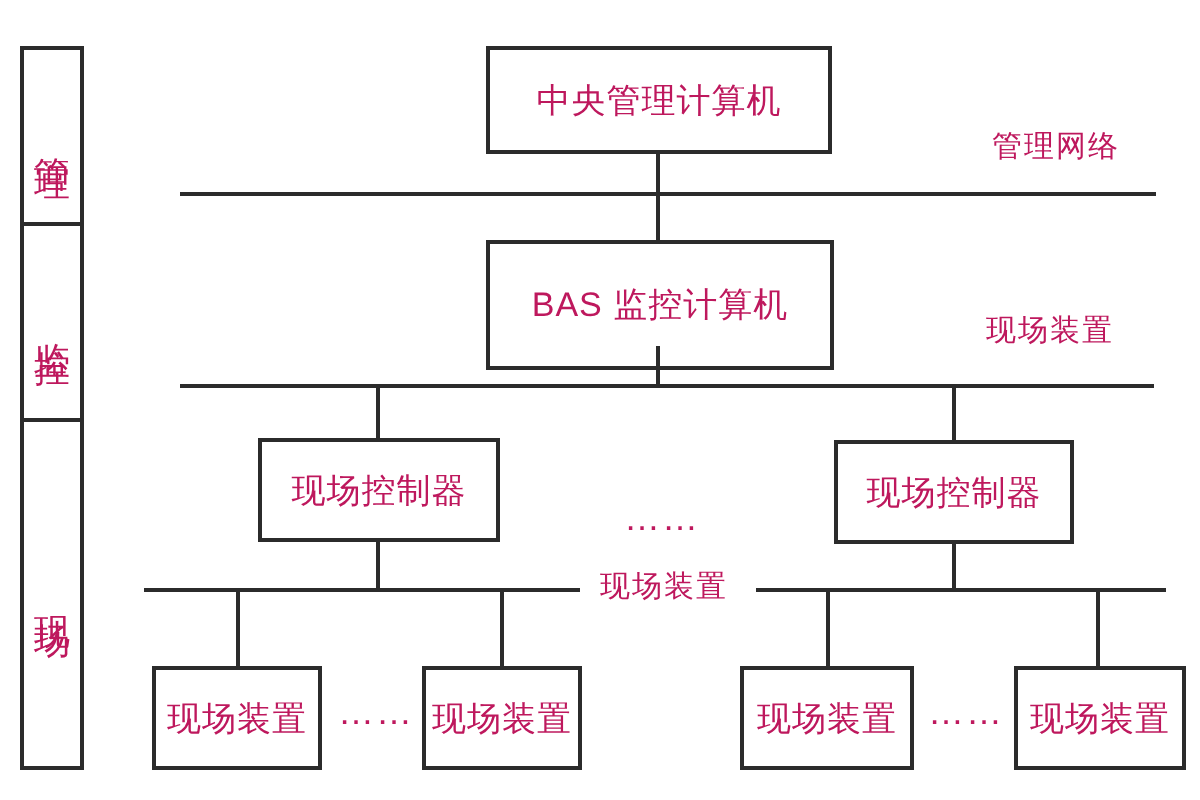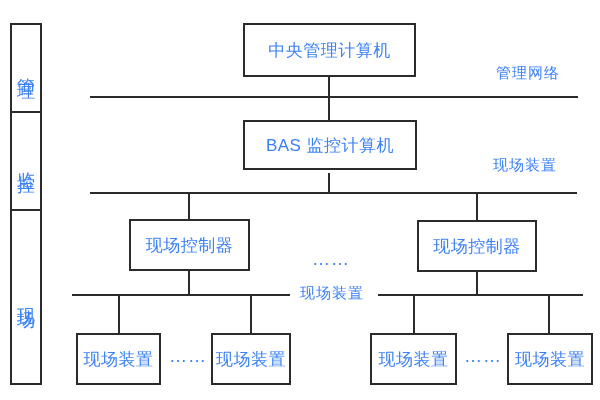--- a/index.html
+++ b/index.html
@@ -6,21 +6,21 @@
     margin: 0;
     padding: 0;
     background: #ffffff;
   }
   #stage {
     position: relative;
     width: 600px;
     height: 400px;
     background: #ffffff;
     font-family: "Liberation Sans", "DejaVu Sans", sans-serif;
-    color: #3b82f6;
+    color: #be185d;
     overflow: hidden;
   }
   
   .node {
     position: absolute;
     box-sizing: border-box;
     border: 2px solid #2b2b2b;
     background: #ffffff;
     display: flex;
     align-items: center;
@@ -98,21 +98,21 @@
     </div>
     <div class="layer" id="layer-field">
       <span>现场</span>
     </div>
   </div>
 
   <div class="node" style="left:243px; top:23px; width:173px; height:54px;">
     <span>中央管理计算机</span>
   </div>
 
-  <div class="node" style="left:243px; top:120px; width:174px; height:50px;">
+  <div class="node" style="left:243px; top:120px; width:174px; height:65px;">
     <span>BAS 监控计算机</span>
   </div>
 
   <div class="node" style="left:129px; top:219px; width:121px; height:52px;">
     <span>现场控制器</span>
   </div>
 
   <div class="node" style="left:417px; top:220px; width:120px; height:52px;">
     <span>现场控制器</span>
   </div>

